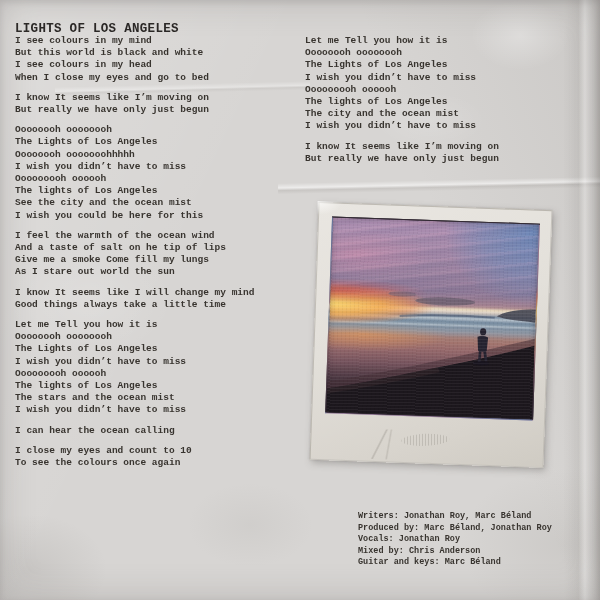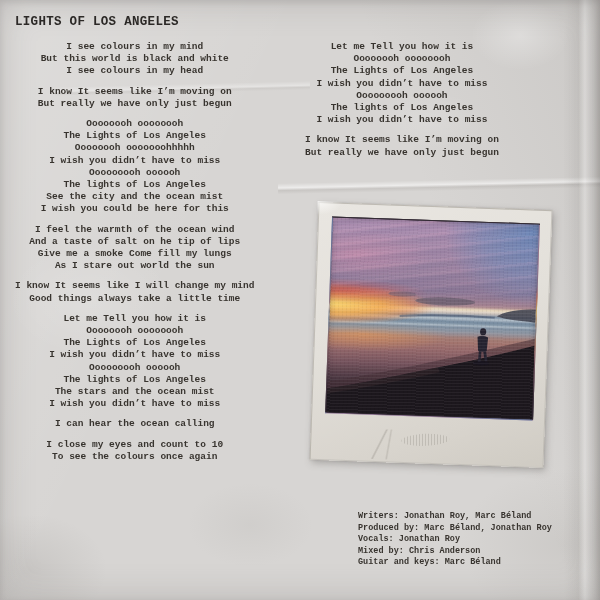--- a/index.html
+++ b/index.html
@@ -36,32 +36,32 @@
   .edge-right-shading{
     position:absolute;right:0;top:0;width:36px;height:600px;pointer-events:none;
     background:linear-gradient(90deg, transparent 0%, rgba(118,114,110,0.10) 40%, rgba(255,255,255,0.35) 58%, rgba(108,104,100,0.22) 100%);
   }
   .vignette-overlay{
     position:absolute;inset:0;pointer-events:none;
     box-shadow:inset 0 0 34px rgba(100,96,92,0.28), inset 0 2px 6px rgba(100,96,92,0.18);
   }
   
   .title{
-    position:absolute;left:15px;top:15px;margin:0;
+    position:absolute;left:15px;top:22px;margin:0;
     font-size:12.5px;font-weight:bold;letter-spacing:0.3px;
     color:var(--title-ink,#2b2826);
   }
   .col{
     position:absolute;top:35px;
     font-size:9.5px;font-weight:bold;line-height:12.2px;
     color:var(--ink,#38342f);white-space:nowrap;
   }
   .col-left{left:15px;}
   .col-right{left:305px;}
-  .stanza{margin:6px 0 8px 0;text-align:center;}
+  .stanza{margin:0 0 8px 0;}
   .credits{
     position:absolute;left:358px;top:511px;
     font-size:8.5px;font-weight:bold;line-height:11.5px;
     color:var(--ink,#38342f);white-space:nowrap;
   }
   
   .polaroid{
     position:absolute;left:314px;top:206px;width:232px;height:256px;
     transform:rotate(2deg);
     background:linear-gradient(160deg, #e9e6e1 0%, var(--polaroid-frame,#e3e0da) 45%, #d8d4cd 80%, #cfcbc3 100%);
@@ -134,20 +134,21 @@
   <div class="paper-texture"></div>
   <div class="crease-left"></div>
 
   <h1 class="title">LIGHTS OF LOS ANGELES</h1>
 
   <div class="col col-left">
       <div class="stanza">
         <div class="line">I see colours in my mind</div>
         <div class="line">But this world is black and white</div>
         <div class="line">I see colours in my head</div>
+        <div class="line">When I close my eyes and go to bed</div>
       </div>
       <div class="stanza">
         <div class="line">I know It seems like I’m moving on</div>
         <div class="line">But really we have only just begun</div>
       </div>
       <div class="stanza">
         <div class="line">Oooooooh oooooooh</div>
         <div class="line">The Lights of Los Angeles</div>
         <div class="line">Oooooooh ooooooohhhhh</div>
         <div class="line">I wish you didn’t have to miss</div>
@@ -185,20 +186,21 @@
       </div>
     </div>
   <div class="col col-right">
       <div class="stanza">
         <div class="line">Let me Tell you how it is</div>
         <div class="line">Oooooooh oooooooh</div>
         <div class="line">The Lights of Los Angeles</div>
         <div class="line">I wish you didn’t have to miss</div>
         <div class="line">Ooooooooh oooooh</div>
         <div class="line">The lights of Los Angeles</div>
+        <div class="line">The city and the ocean mist</div>
         <div class="line">I wish you didn’t have to miss</div>
       </div>
       <div class="stanza">
         <div class="line">I know It seems like I’m moving on</div>
         <div class="line">But really we have only just begun</div>
       </div>
     </div>
 
   <div class="crease-horizontal"></div>
 

